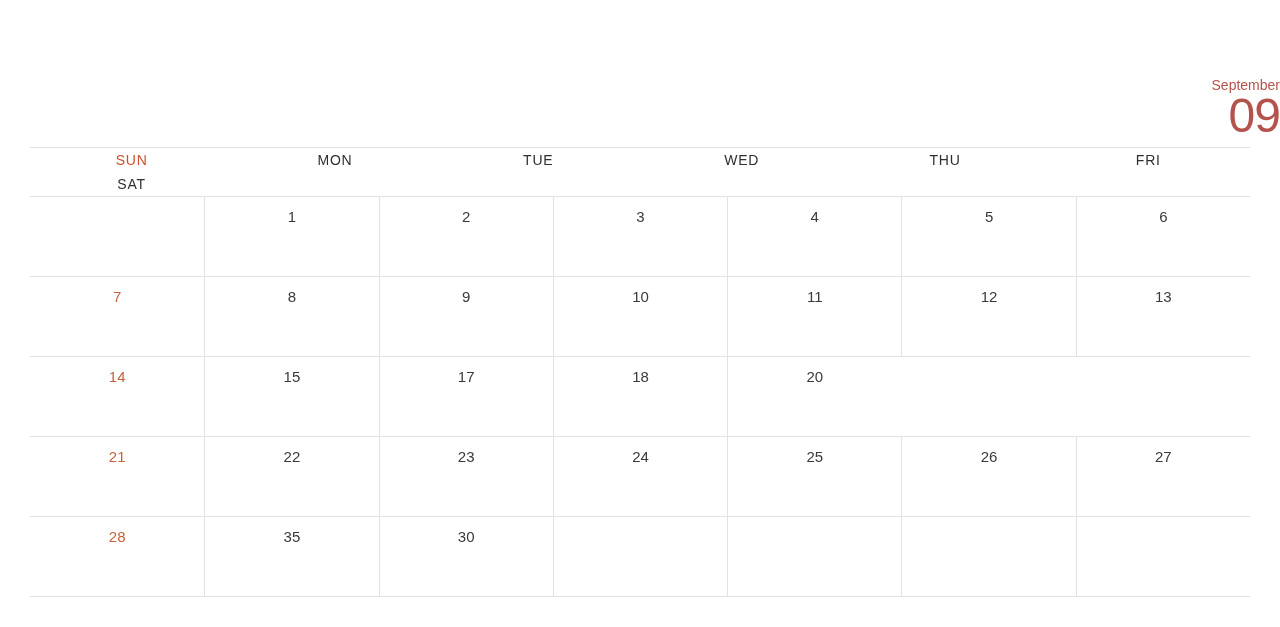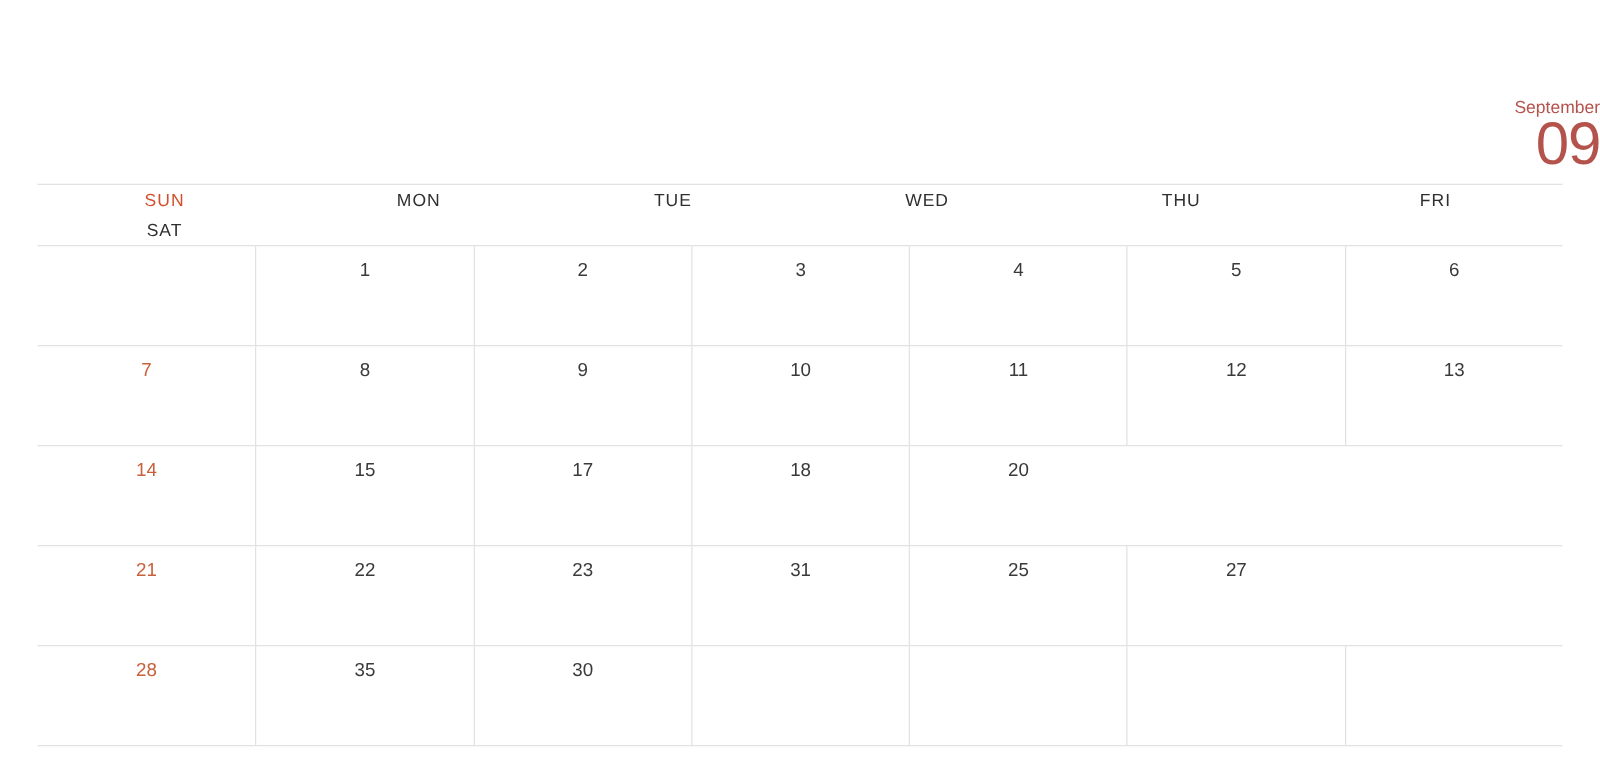--- a/index.html
+++ b/index.html
@@ -111,22 +111,23 @@
           <div class="day-cell sunday">14</div>
           <div class="day-cell">15</div>
           <div class="day-cell">17</div>
           <div class="day-cell">18</div>
           <div class="day-cell">20</div>
         </div>
         <div class="cal-week">
           <div class="day-cell sunday">21</div>
           <div class="day-cell">22</div>
           <div class="day-cell">23</div>
-          <div class="day-cell">31</div>
+          <div class="day-cell">24</div>
           <div class="day-cell">25</div>
+          <div class="day-cell">26</div>
           <div class="day-cell">27</div>
         </div>
         <div class="cal-week">
           <div class="day-cell sunday">28</div>
           <div class="day-cell">35</div>
           <div class="day-cell">30</div>
           <div class="day-cell empty"></div>
           <div class="day-cell empty"></div>
           <div class="day-cell empty"></div>
           <div class="day-cell empty"></div>

